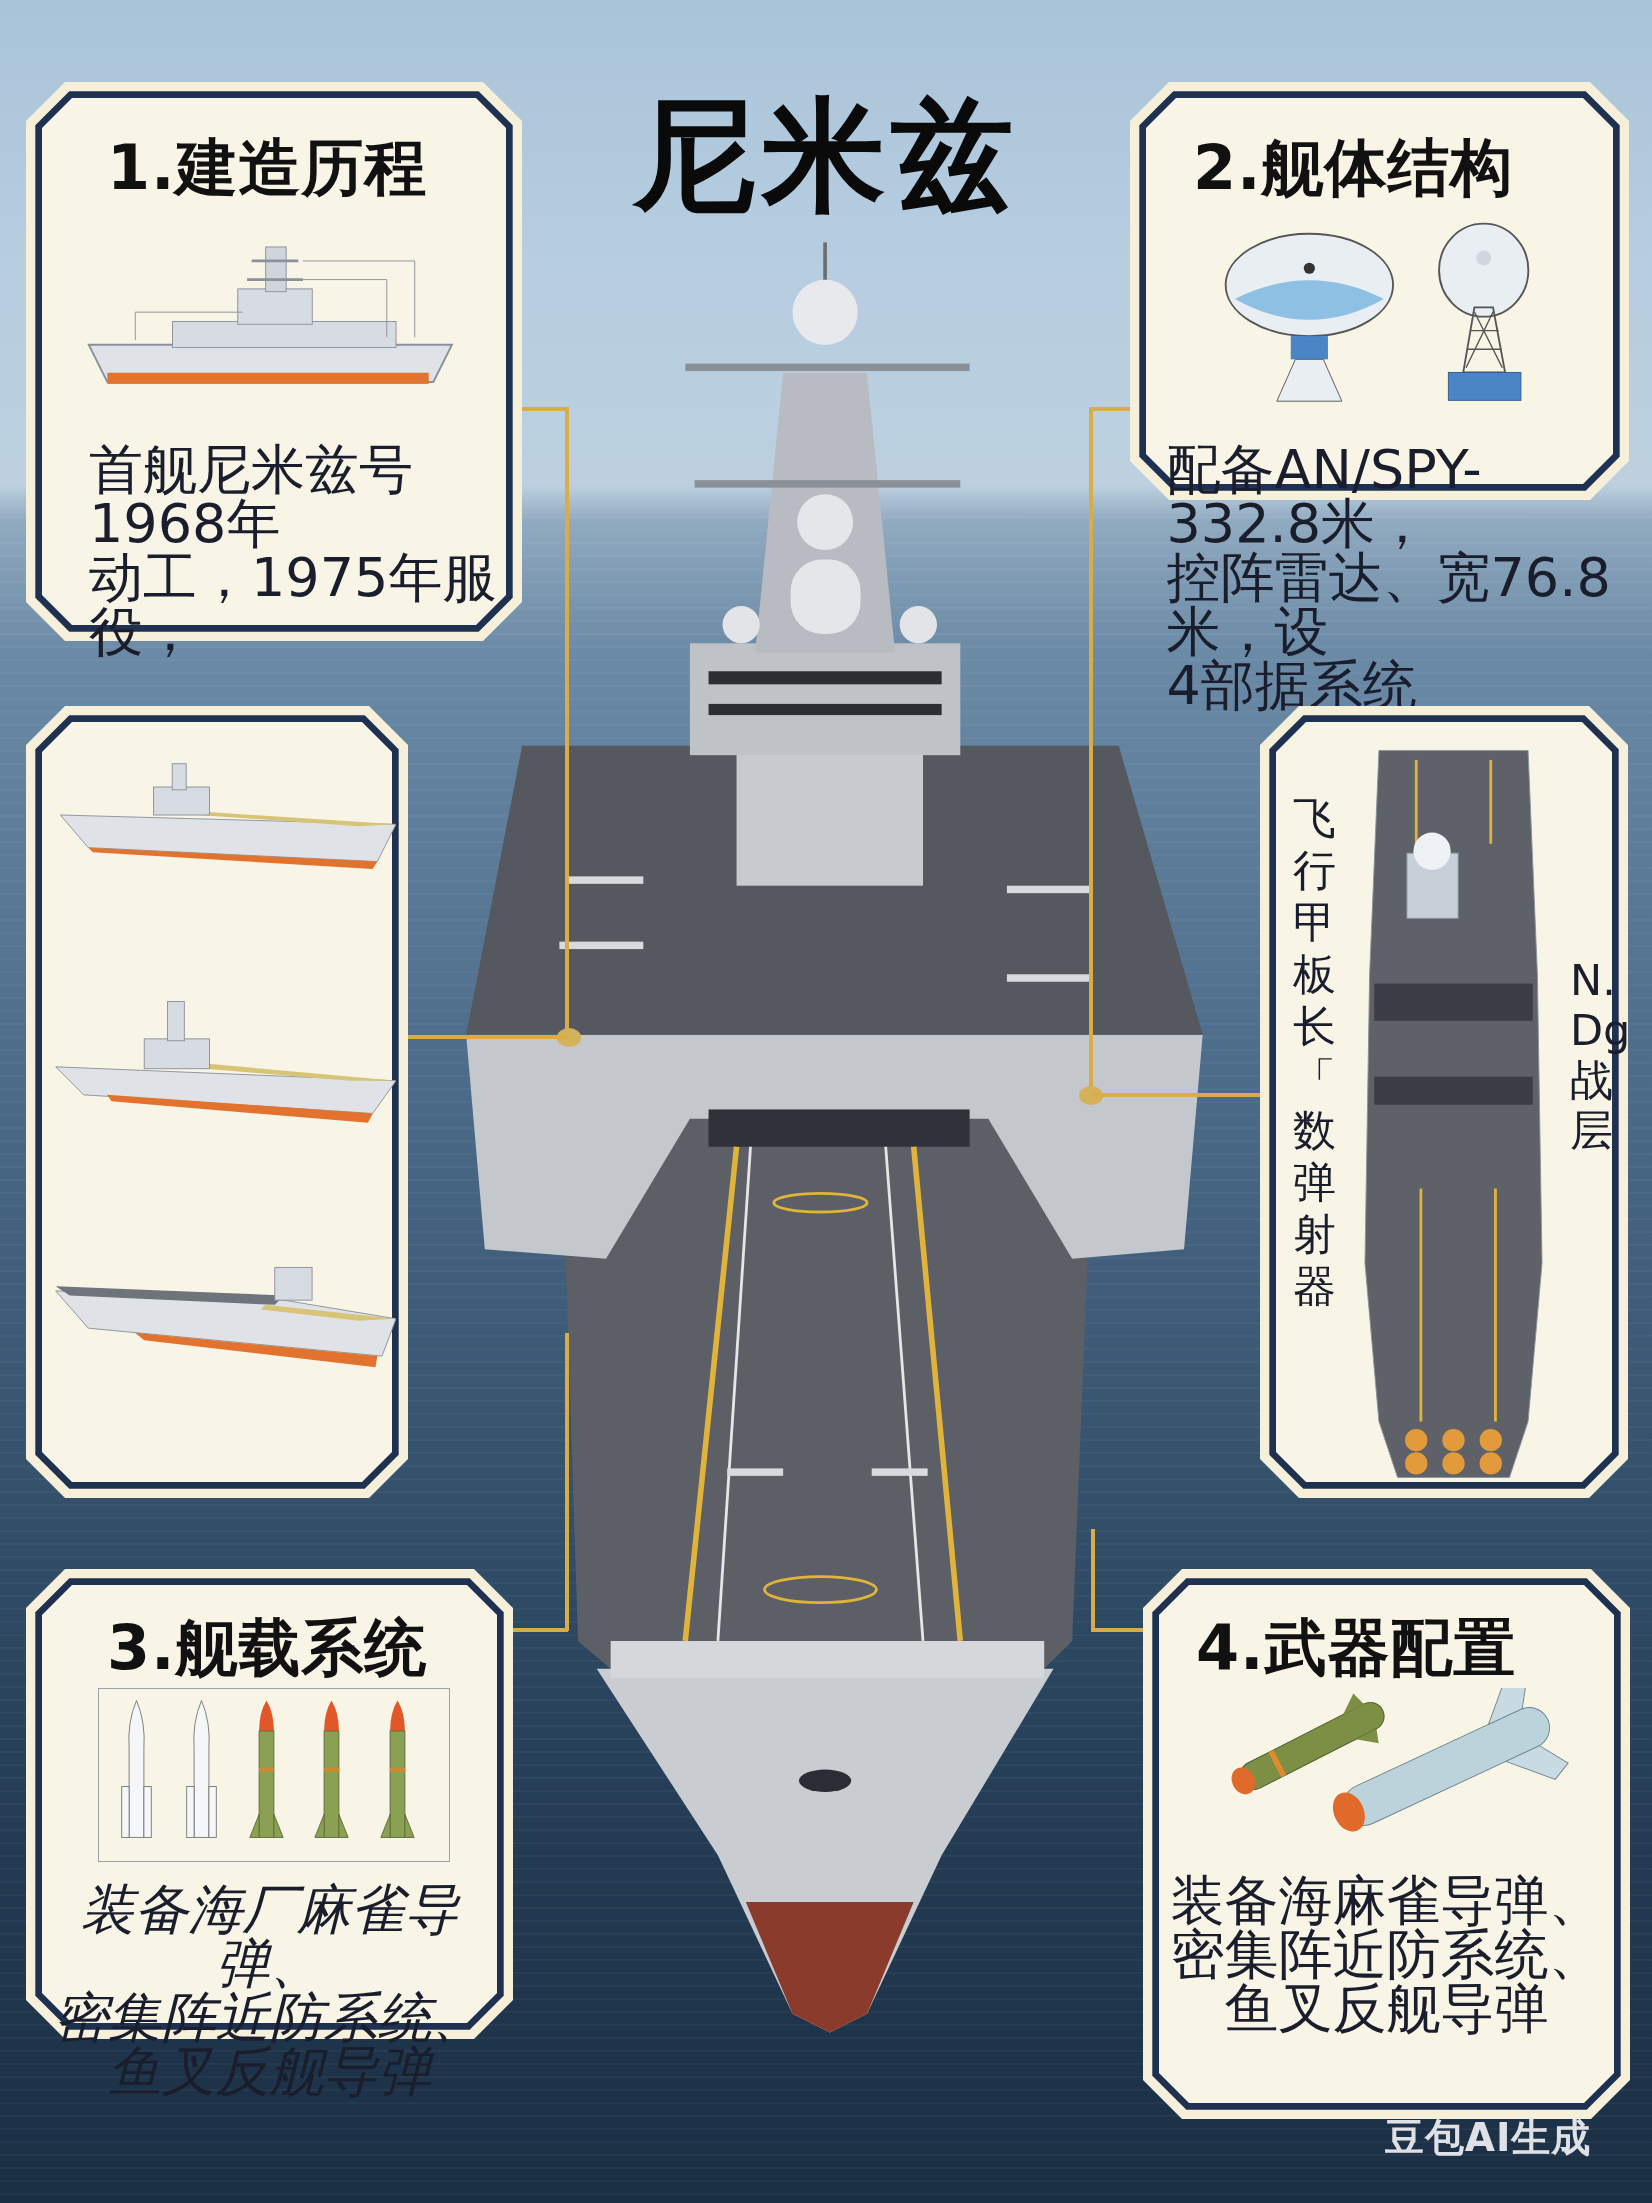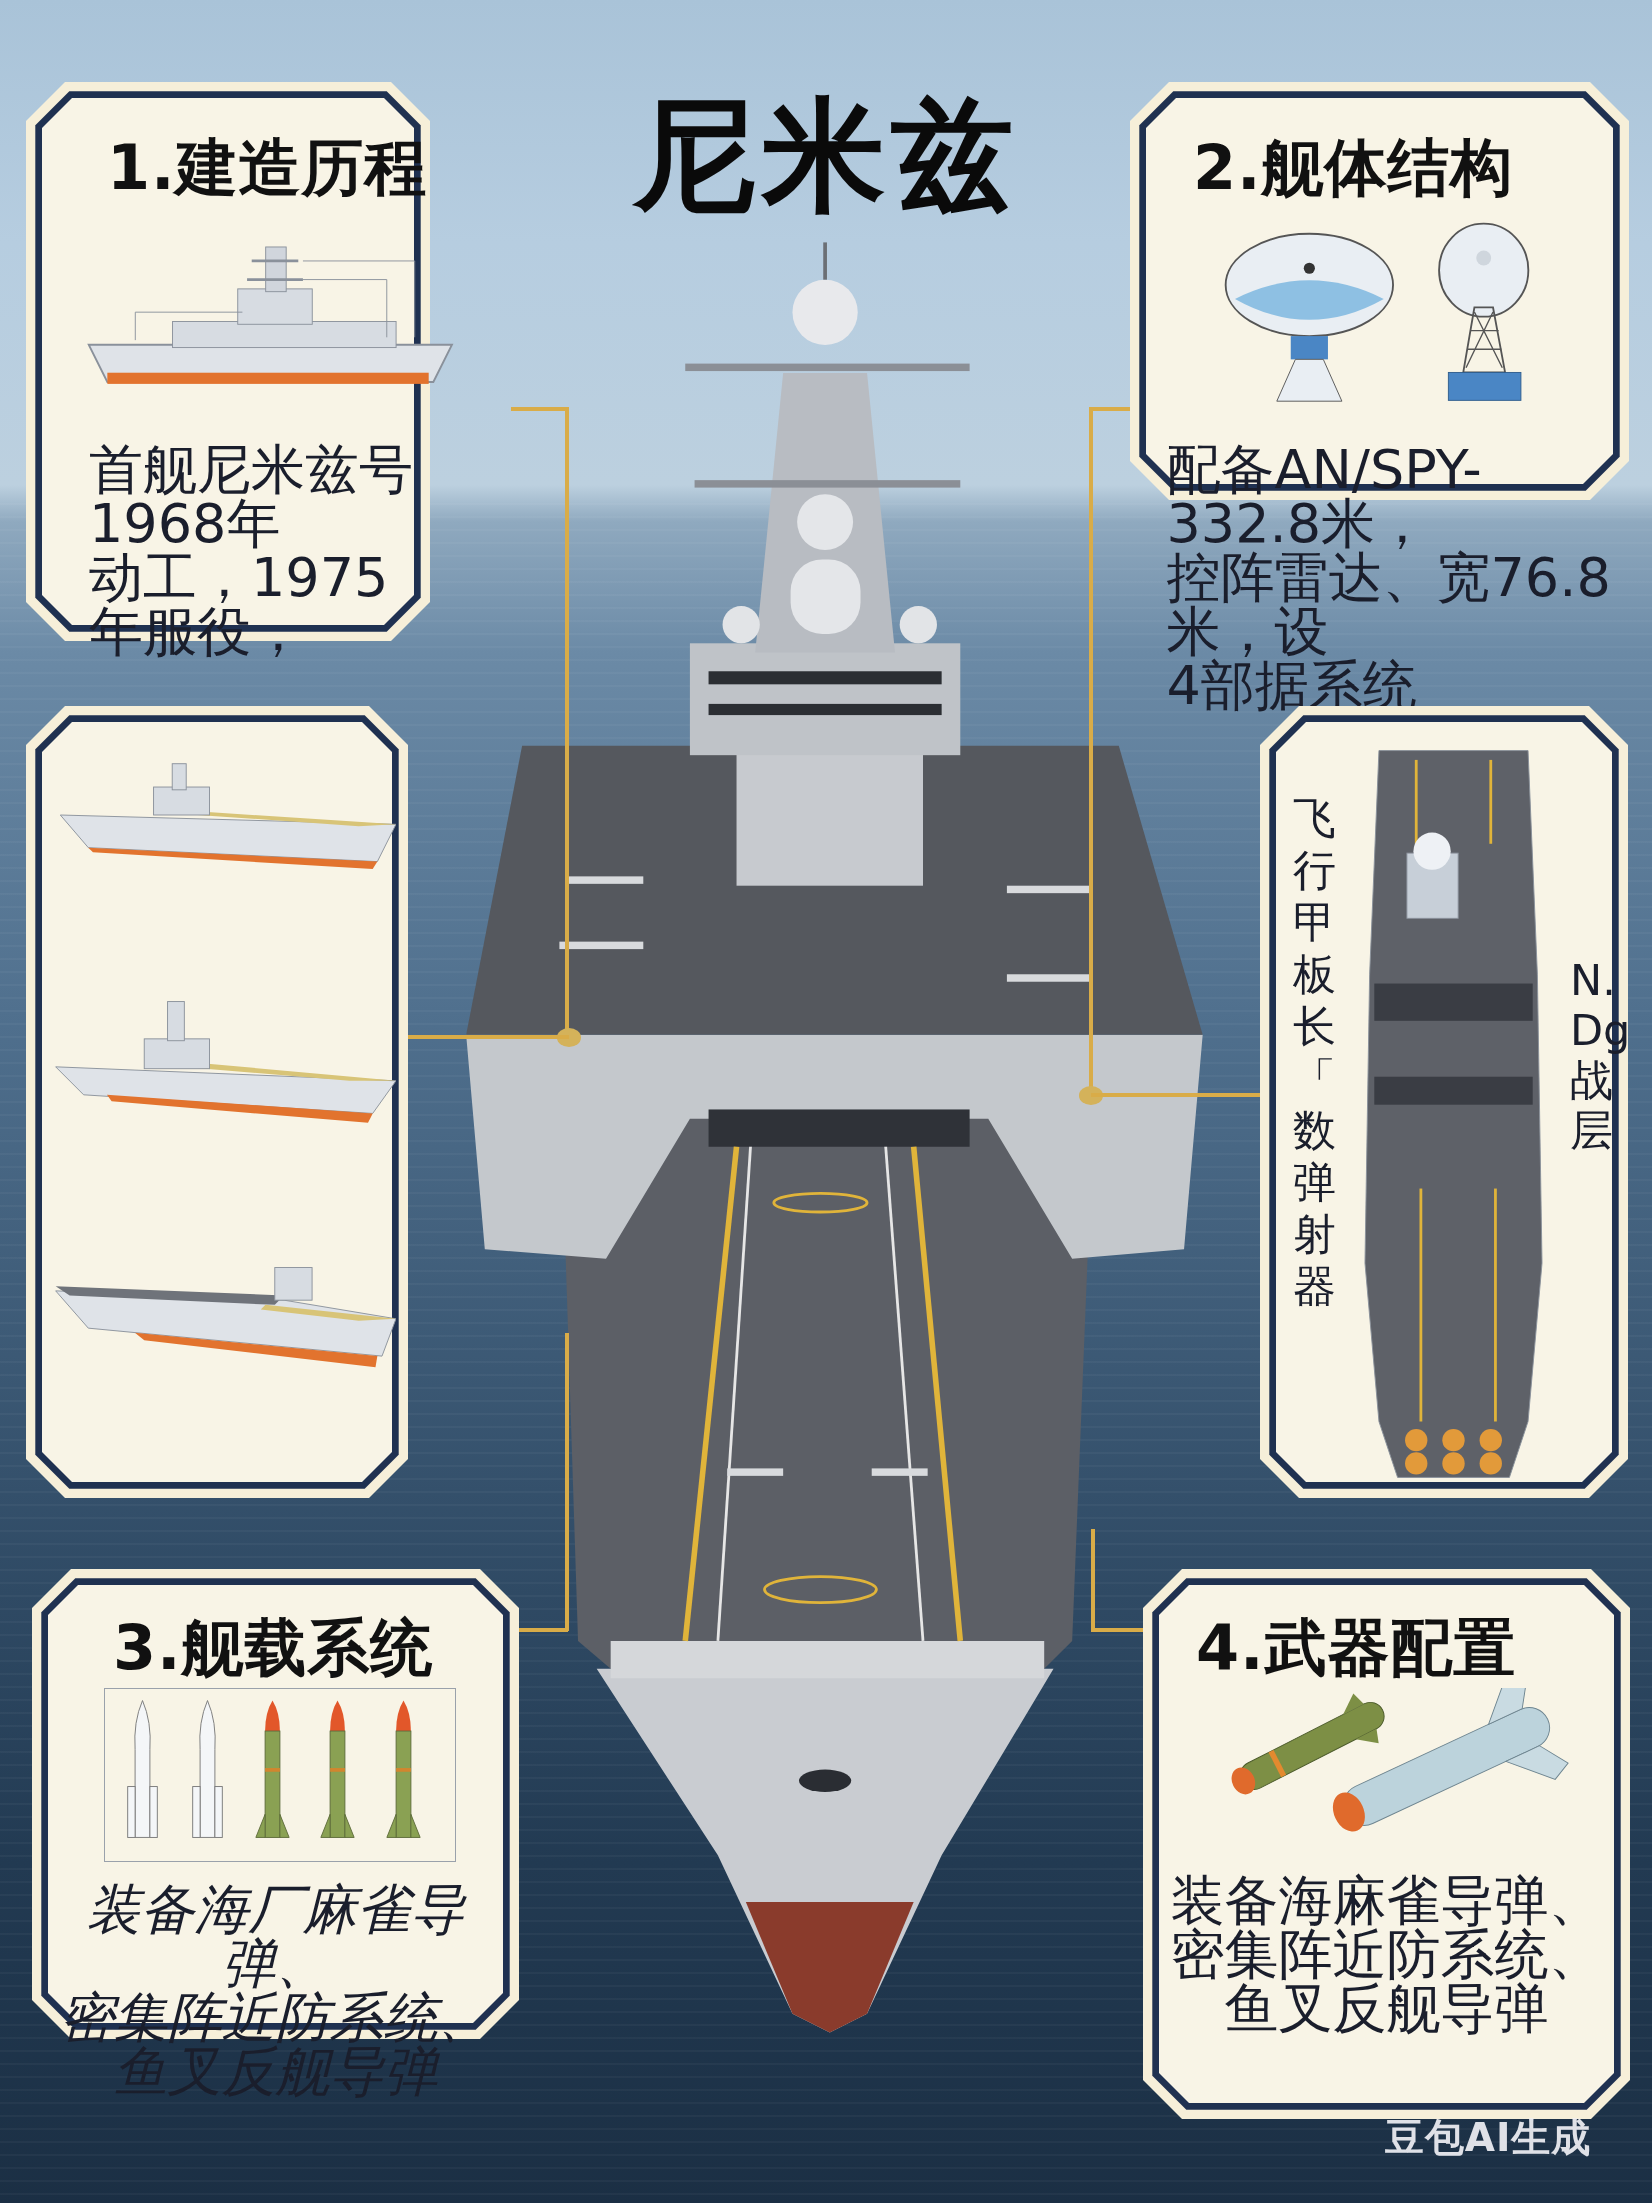--- a/index.html
+++ b/index.html
@@ -101,21 +101,21 @@
 <div class="conn" style="left:565px;top:1333px;width:3.7px;height:298px;"></div>
 <div class="conn" style="left:508px;top:1628px;width:60px;height:3.7px;"></div>
 
 <div class="conn" style="left:1091px;top:407px;width:54px;height:3.7px;"></div>
 <div class="conn" style="left:1089px;top:407px;width:3.7px;height:690px;"></div>
 <div class="dot" style="left:1079px;top:1086px;"></div>
 <div class="conn" style="left:1091px;top:1093px;width:177px;height:3.7px;"></div>
 <div class="conn" style="left:1091px;top:1529px;width:3.7px;height:103px;"></div>
 <div class="conn" style="left:1091px;top:1628px;width:58px;height:3.7px;"></div>
 
-<div class="panel" style="left:26px;top:82px;width:404px;height:559px;">
+<div class="panel" style="left:26px;top:82px;width:496px;height:559px;">
   <div class="outer"></div>
     <div class="navy"></div>
     <div class="inner"></div>
   <div class="content">
     <div class="ptitle" style="left:65px;top:28px;">1.建造历程</div>
     <svg style="position:absolute;left:37px;top:135px;" width="392" height="163" viewBox="0 0 420 175">
       <polygon points="10,120 400,120 380,160 30,160" fill="#dfe3e8" stroke="#8a919b" stroke-width="2"></polygon>
       <rect x="30" y="150" width="345" height="12" fill="#e2732e"></rect>
       <rect x="100" y="95" width="240" height="28" fill="#d7dce2" stroke="#8a919b"></rect>
       <rect x="170" y="60" width="80" height="38" fill="#d7dce2" stroke="#8a919b"></rect>
@@ -228,21 +228,21 @@
     </svg>
     <div style="position:absolute;left:294px;top:233px;width:56px;font-size:43px;line-height:50px;color:#1a1e2c;">
       <div>N.</div>
       <div>Dg</div>
       <div>战</div>
       <div>层</div>
     </div>
   </div>
 </div>
 
-<div class="panel" style="left:26px;top:1569px;width:487px;height:470px;margin-left:6px;">
+<div class="panel" style="left:26px;top:1569px;width:487px;height:470px;">
   <div class="outer"></div>
     <div class="navy"></div>
     <div class="inner"></div>
   <div class="content">
     <div class="ptitle" style="left:65px;top:20.5px;">3.舰载系统</div>
     <div style="position:absolute;left:56px;top:103px;width:350px;height:172px;border:1.9px solid #9aa1ab;">
       <svg style="position:absolute;left:18.6px;top:9.3px;" width="37" height="154" viewBox="0 0 40 165">
         <path d="M20,2 Q30,25 28,55 L28,150 L12,150 L12,55 Q10,25 20,2Z" fill="#f4f6f8" stroke="#777"></path>
         <rect x="4" y="95" width="8" height="55" fill="#f4f6f8" stroke="#777"></rect>
           <rect x="28" y="95" width="8" height="55" fill="#f4f6f8" stroke="#777"></rect>

